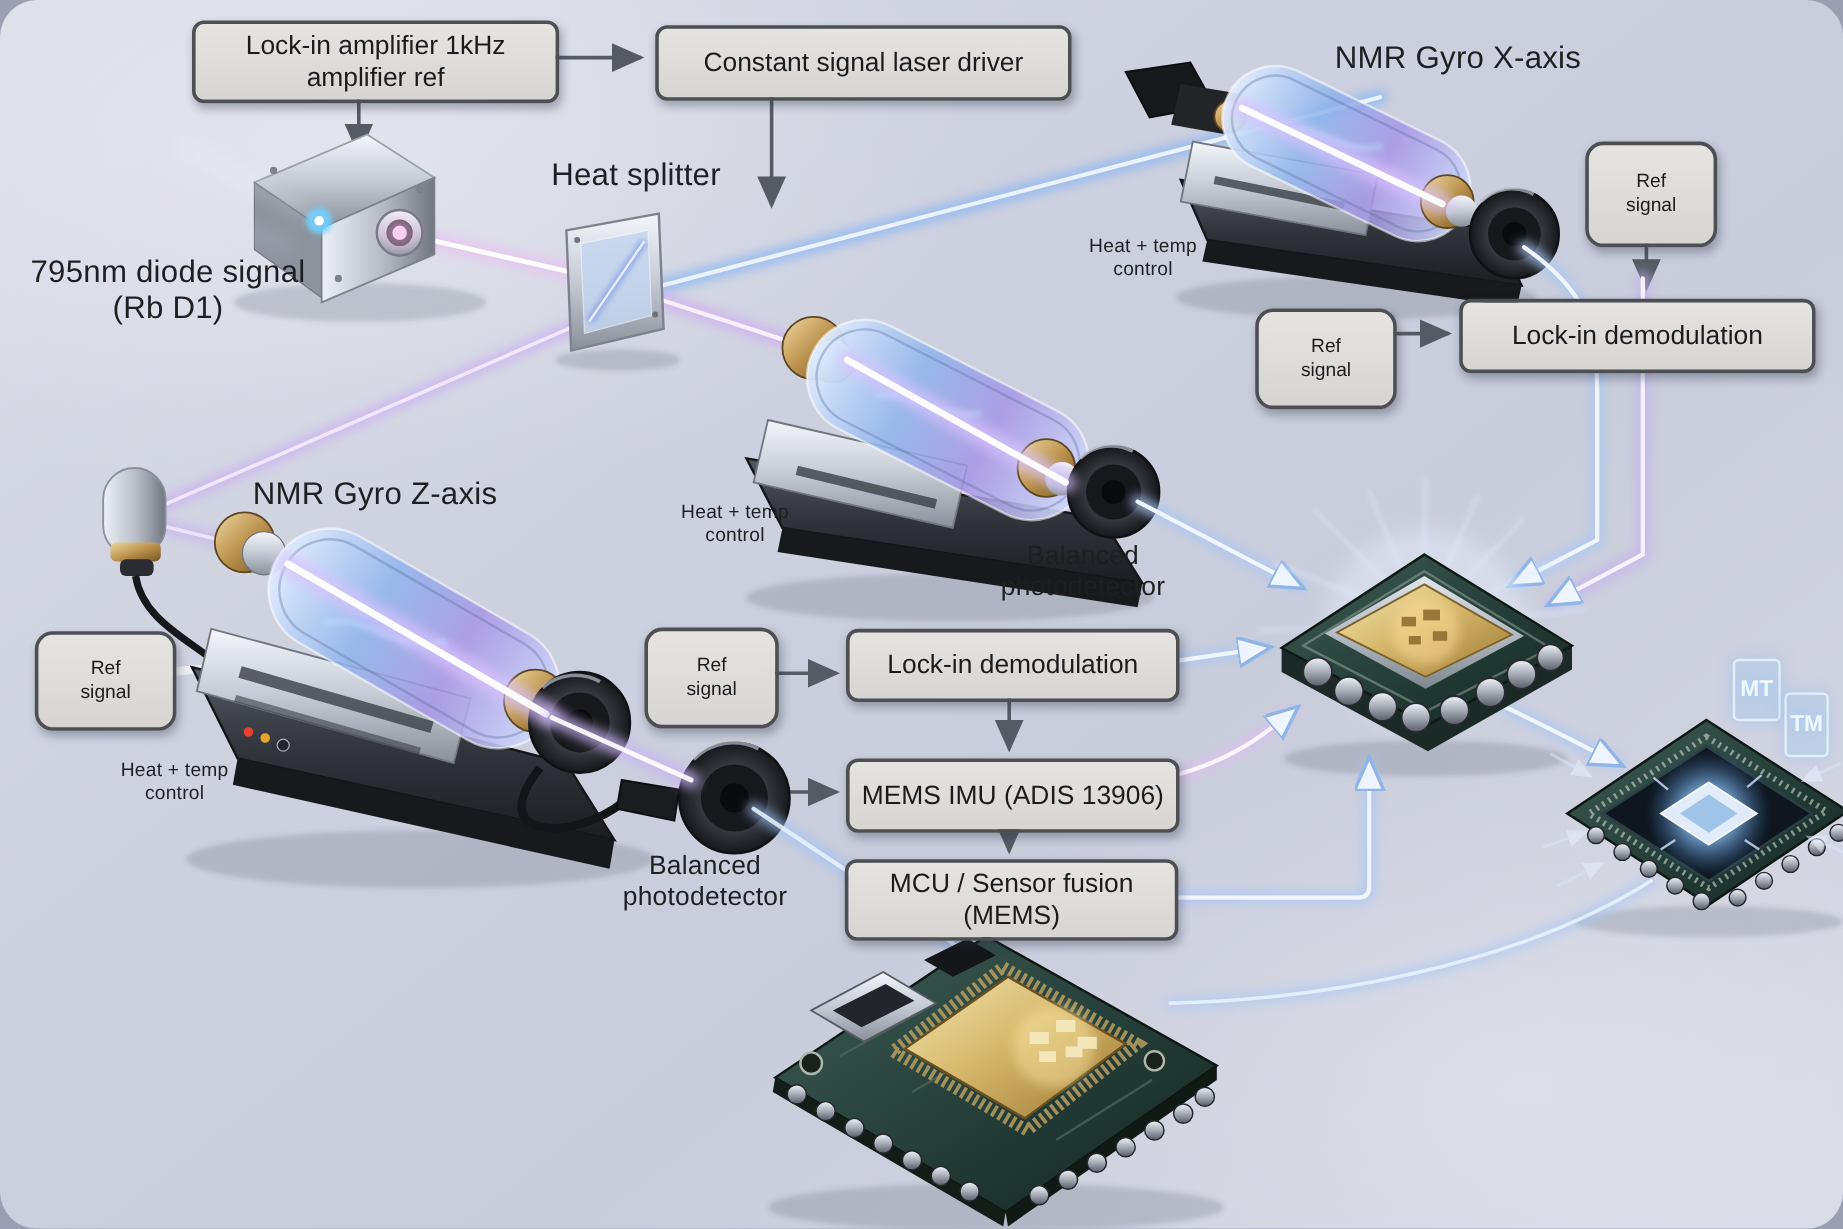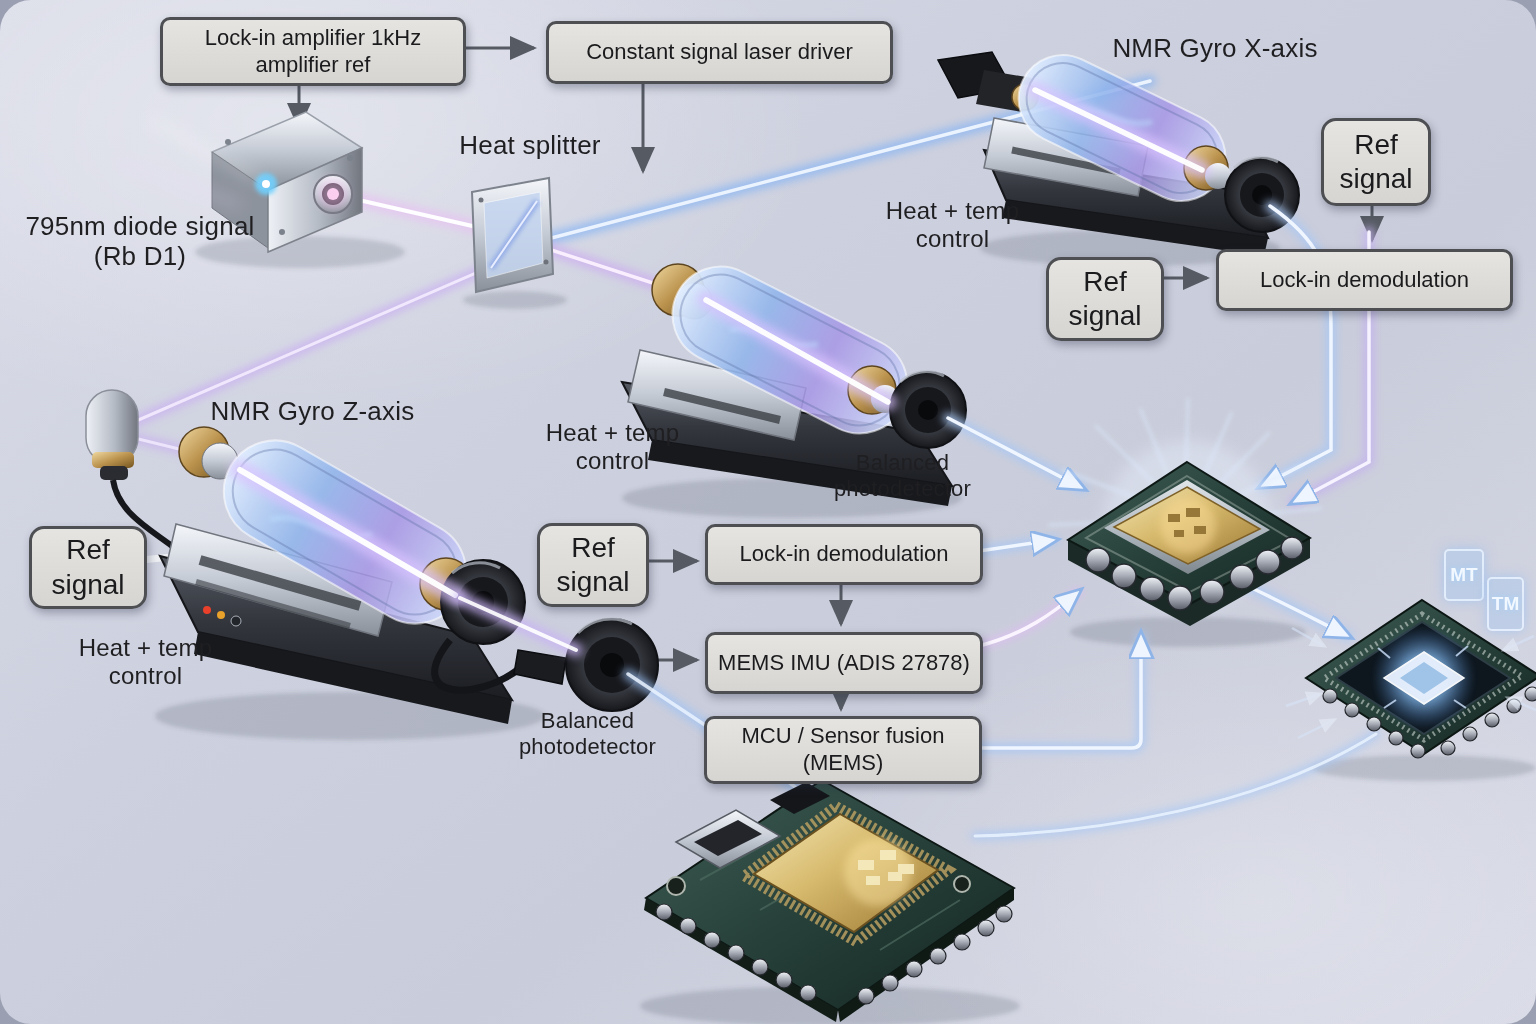--- a/index.html
+++ b/index.html
@@ -6,24 +6,24 @@
   .stage{position:relative;width:1536px;height:1024px;overflow:hidden;
     background:linear-gradient(142deg,#dadce8 0%,#cdd0de 38%,#c9ccda 62%,#d8dae6 100%);border-radius:31px;}
   .stage::after{content:"";position:absolute;inset:0;pointer-events:none;
     background:radial-gradient(ellipse 900px 500px at 18% 12%,rgba(255,255,255,.35),rgba(255,255,255,0) 60%),
                radial-gradient(ellipse 700px 420px at 82% 88%,rgba(255,255,255,.22),rgba(255,255,255,0) 65%);}
   svg.gfx{position:absolute;left:0;top:0;z-index:1;}
   .box{position:absolute;z-index:3;display:flex;align-items:center;justify-content:center;
     text-align:center;background:linear-gradient(180deg,#e5e4e1,#d6d5d2);
     border:3px solid #4d4f53;border-radius:10px;box-shadow:2px 4px 8px rgba(40,45,70,.35);
     font-size:22px;color:#1b1b1d;white-space:pre-line;line-height:1.22;}
-  .box.pill{border-radius:15px;font-size:28px;}
+  .box.pill{border-radius:15px;font-size:16px;}
   .fl{position:absolute;z-index:3;text-align:center;font-size:26px;font-weight:500;color:#1f1f22;
     white-space:pre-line;line-height:1.16;letter-spacing:.2px;}
-  .fl.sm{font-size:24px;}
+  .fl.sm{font-size:16px;}
   .fl.md{font-size:22px;}
   .tag{position:absolute;z-index:4;display:flex;align-items:center;justify-content:center;
     background:rgba(150,195,245,.30);border:2px solid rgba(235,245,255,.8);border-radius:5px;
     color:#f2f8ff;font-size:19px;font-weight:bold;text-shadow:0 0 6px rgba(160,210,255,.9);
     box-shadow:0 0 12px rgba(140,190,250,.55);}
 </style>
 </head>
 <body>
 
 <div class="stage">
@@ -396,21 +396,21 @@
 <div class="box pill" style="left:1321px;top:118px;width:104px;height:82px">Ref
 signal</div>
 <div class="box" style="left:1216px;top:249px;width:291px;height:56px">Lock-in demodulation</div>
 <div class="box pill" style="left:1046px;top:257px;width:112px;height:78px">Ref
 signal</div>
 <div class="box pill" style="left:29px;top:526px;width:112px;height:77px">Ref
 signal</div>
 <div class="box pill" style="left:537px;top:523px;width:106px;height:78px">Ref
 signal</div>
 <div class="box" style="left:705px;top:524px;width:272px;height:55px">Lock-in demodulation</div>
-<div class="box" style="left:705px;top:632px;width:272px;height:56px">MEMS IMU (ADIS 27878)</div>
+<div class="box" style="left:705px;top:632px;width:272px;height:56px">MEMS IMU (ADIS 13906)</div>
 <div class="box" style="left:704px;top:716px;width:272px;height:62px">MCU / Sensor fusion
 (MEMS)</div>
 
 <div class="fl" style="left:1110px;top:33px;width:210px">NMR Gyro X-axis</div>
 <div class="fl" style="left:430px;top:130px;width:200px">Heat splitter</div>
 <div class="fl" style="left:15px;top:211px;width:250px">795nm diode signal
 (Rb D1)</div>
 <div class="fl sm" style="left:865px;top:197px;width:175px">Heat + temp
 control</div>
 <div class="fl sm" style="left:525px;top:419px;width:175px">Heat + temp

